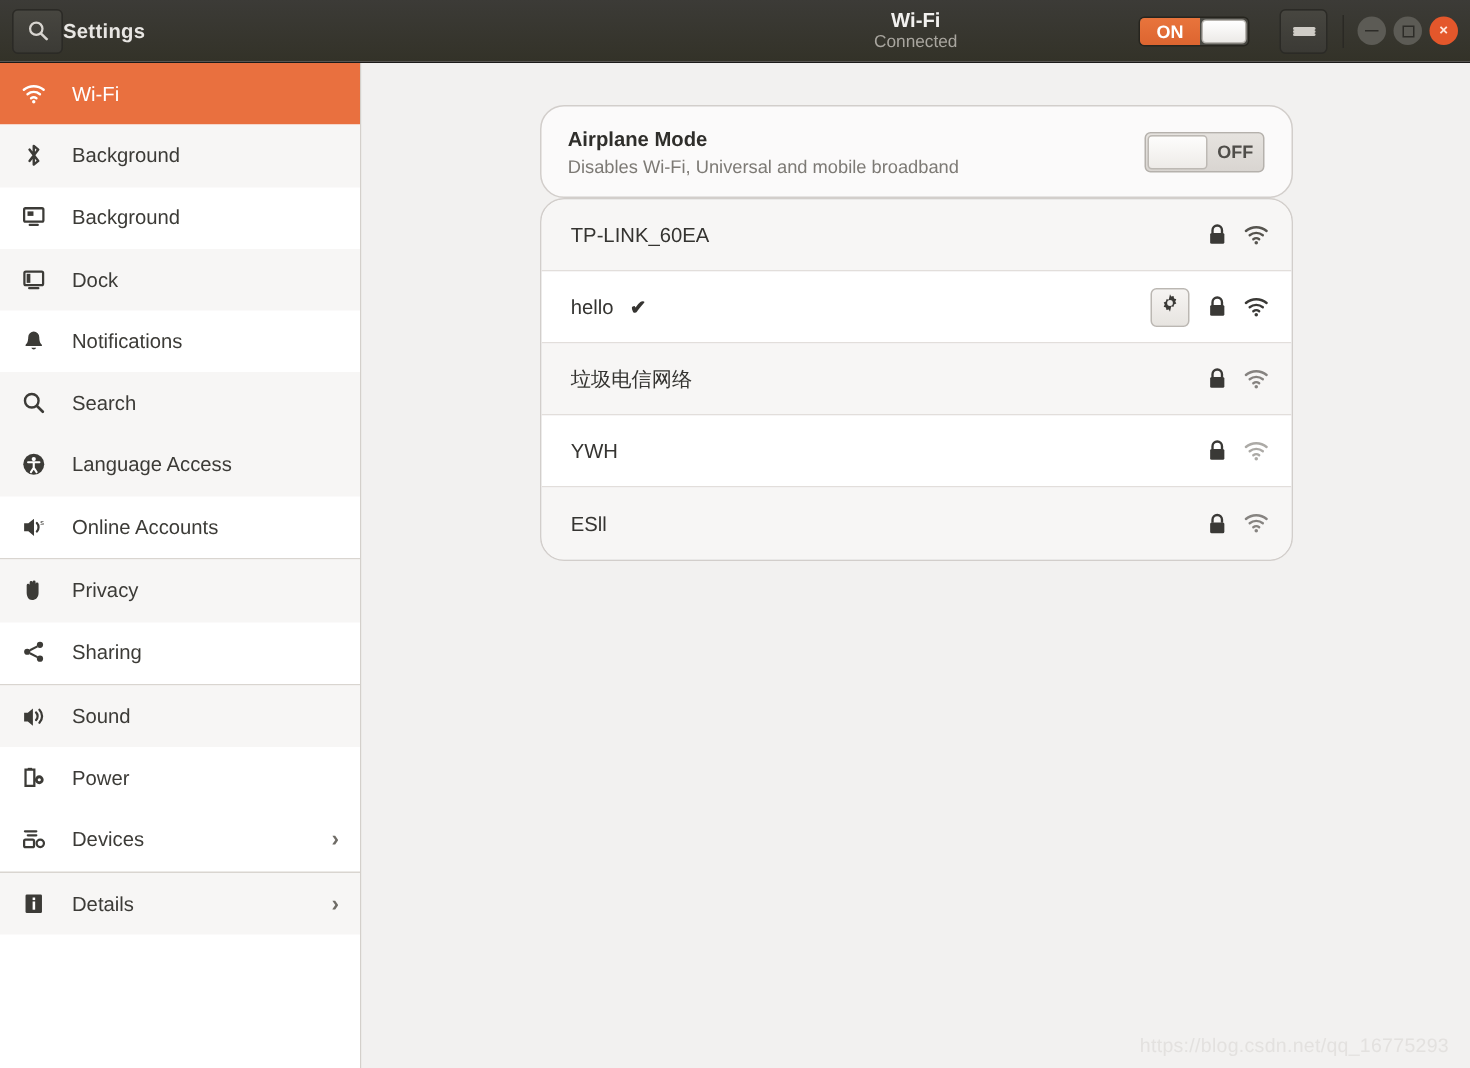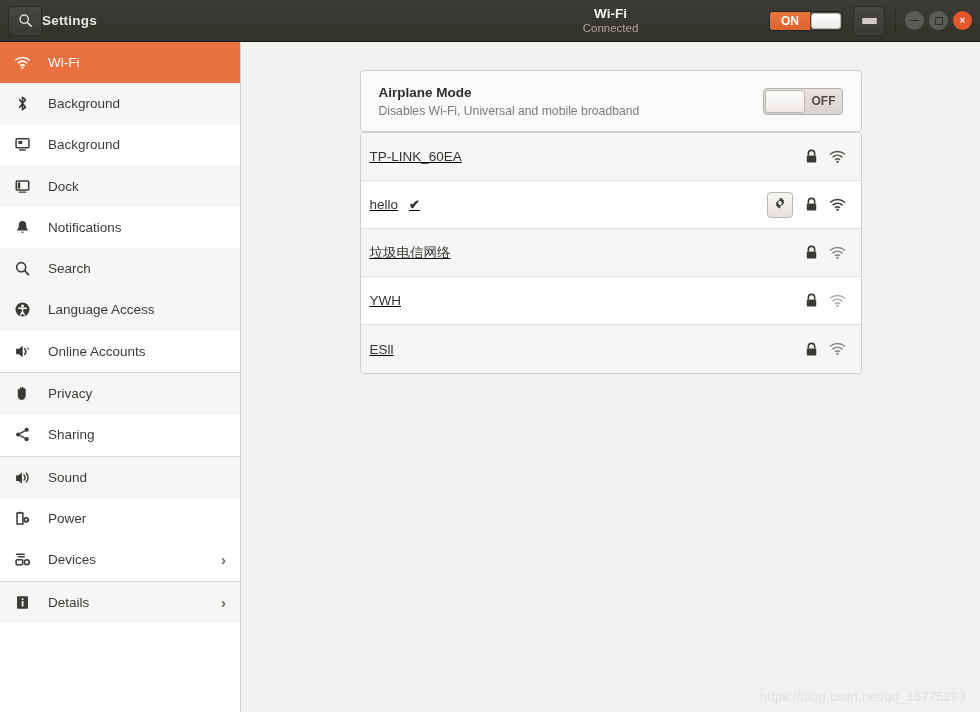--- a/index.html
+++ b/index.html
@@ -38,21 +38,21 @@
     display: flex; flex-direction: column; align-items: center; justify-content: center;
     pointer-events: none;
   }
   .tb-title { color: #f2f1ef; font-size: 13.5px; font-weight: bold; line-height: 15px; }
   .tb-subtitle { color: #a9a69f; font-size: 11.5px; line-height: 14px; }
 
   .tb-controls { margin-left: auto; display: flex; align-items: center; padding-right: 8px; z-index: 2; }
   .toggle-on {
     width: 74px; height: 20px; border-radius: 4px;
     border: 1px solid #26251f; display: flex; align-items: stretch;
-    overflow: hidden; background: #4a4943; margin-right: 10px;
+    overflow: hidden; background: #4a4943; margin-right: 20px;
   }
   .toggle-on .on-part {
     flex: 0 0 40px; background: linear-gradient(#e8743c, #dd6530);
     color: #fff; font-size: 12px; font-weight: bold;
     display: flex; align-items: center; justify-content: center;
   }
   .toggle-on .knob {
     flex: 1; margin: 1px; border-radius: 3px;
     background: linear-gradient(#ffffff, #eceae7);
     border: 1px solid #b8b5b0;
@@ -102,21 +102,21 @@
   .nav-item.selected .ico { color: #ffffff; }
   .nav-item .lbl { flex: 1; white-space: nowrap; }
   .nav-item .chev { color: #6f6c66; font-size: 15px; font-weight: bold; line-height: 1; }
   .nav-sep { height: 1px; background: #d9d5d0; }
 
   
   .main { flex: 1; background: #f2f1f0; position: relative; overflow: hidden; padding: 28px 0 0 0; }
   .panel-wrap { width: 502px; margin: 0 auto; }
 
   .card {
-    background: #fbfafa; border: 1px solid #d2cecb; border-radius: 4px; justify-content: center;
+    background: #fbfafa; border: 1px solid #d2cecb; border-radius: 16px; justify-content: center;
   }
   .airplane {
     display: flex; align-items: center; padding: 13px 18px; height: 62px;
   }
   .airplane .txt { flex: 1; }
   .airplane .ttl { font-size: 13.5px; font-weight: bold; color: #2f2e2b; line-height: 19px; }
   .airplane .sub { font-size: 12.2px; color: #7d7a75; line-height: 18px; }
   .toggle-off {
     width: 80px; height: 27px; border-radius: 4px;
     border: 1px solid #b5b1ac; display: flex; align-items: stretch; overflow: hidden;
@@ -133,23 +133,22 @@
   }
 
   .section-title {
     font-size: 13.5px; font-weight: bold; color: #3a3936;
     margin: 30px 0 10px 2px;
   }
 
   .net-list { overflow: hidden; }
   .net-row {
     display: flex; align-items: center; height: 48px;
-    padding: 0 14px 0 9px; border-bottom: 1px solid #e2dedb;
+    padding: 0 14px 0 20px; border-bottom: 1px solid #e2dedb;
     background: #ffffff;
-    text-decoration: underline;
   }
   .net-row.alt { background: #f7f6f5; }
   .net-row:last-child { border-bottom: none; }
   .net-name { font-size: 13.5px; color: #353431; }
   .net-check { margin-left: 11px; font-size: 13px; color: #353431; font-weight: bold; }
   .net-spacer { flex: 1; }
   .gear-btn {
     width: 26px; height: 26px; border-radius: 4px;
     background: linear-gradient(#f6f4f2, #e7e4e0);
     border: 1px solid #bbb7b2;

